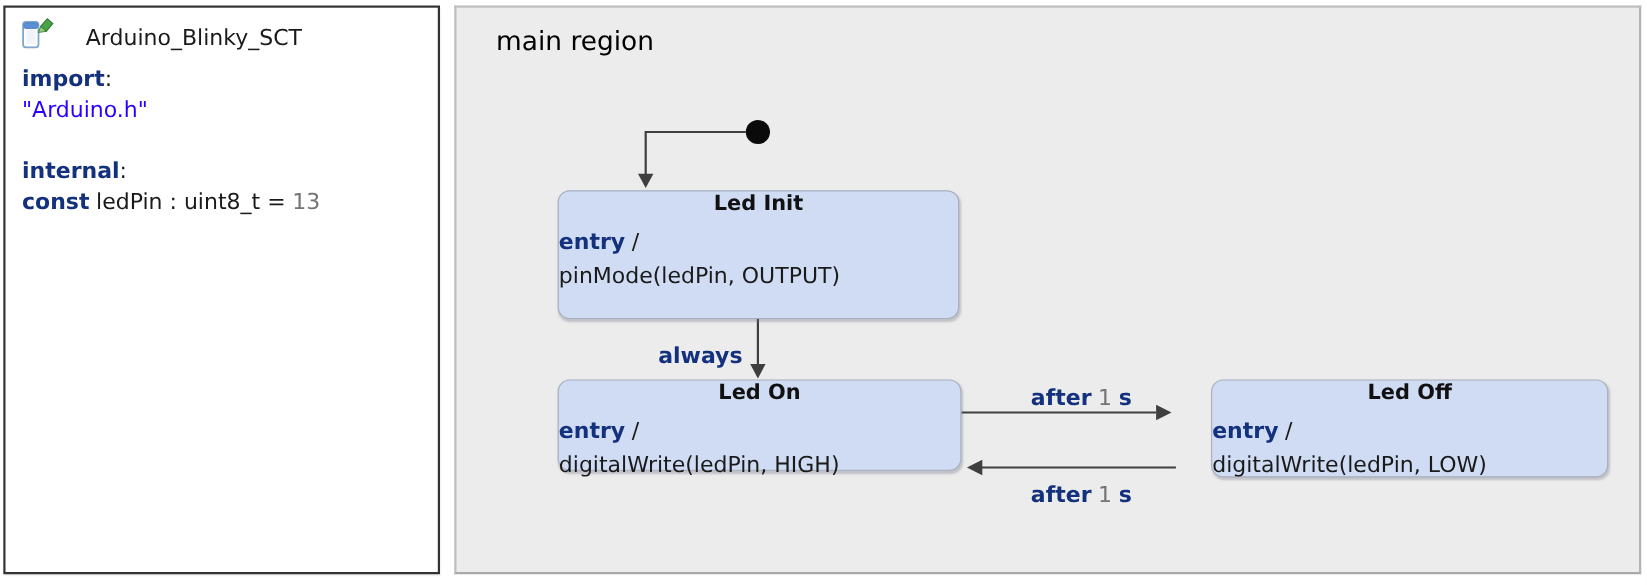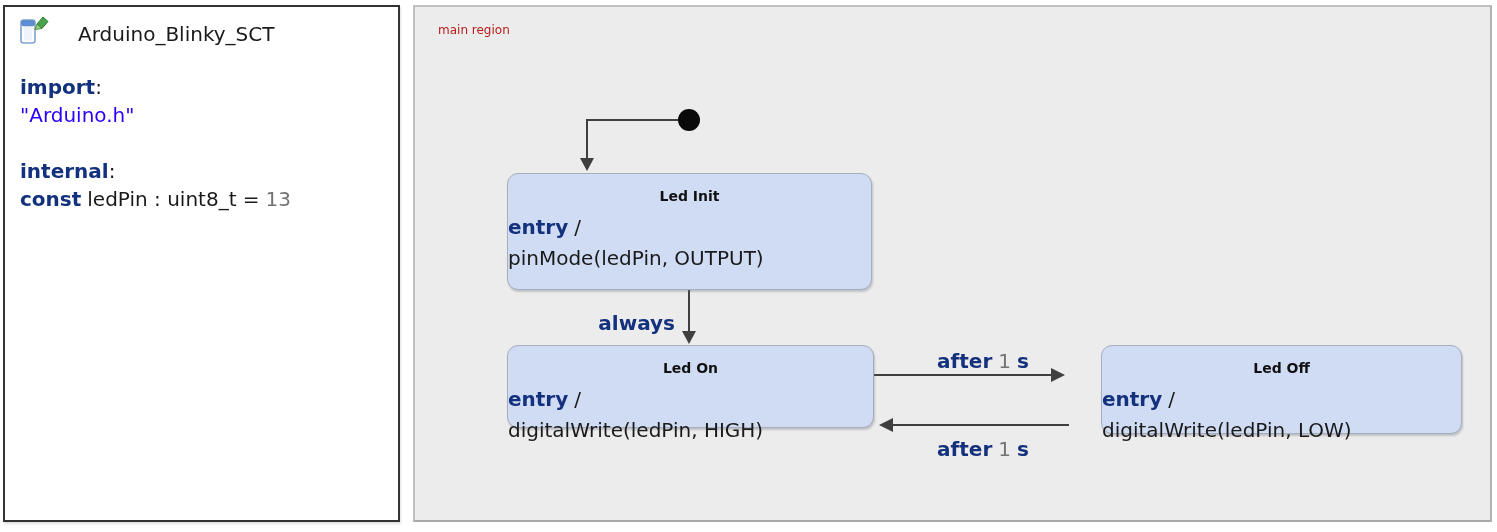--- a/index.html
+++ b/index.html
@@ -30,64 +30,62 @@
     color: #1a1a1a;
     white-space: nowrap;
   }
   .def-icon { position: absolute; left: 13px; top: 6px; }
   .def-body {
     position: absolute;
     left: 15px; top: 50px;
     font-size: 20px;
     line-height: 28px;
     white-space: nowrap;
-    margin-top: 16px;
   }
   .kw   { color: #14317E; font-weight: bold; }
   .str  { color: #2A00FF; }
   .num  { color: #737373; }
   .sp-l { margin-left: 6px; }
   .blank-line { height: 28px; }
 
   
   .region-panel {
     position: absolute;
     left: 413px; top: 5px;
     width: 1079px; height: 517px;
     box-sizing: border-box;
     background: #ececec;
     border: 2px solid #bfbfbf;
     border-bottom-color: #a9a9a9;
     border-right-color: #b3b3b3;
   }
   .region-label {
     position: absolute;
-    left: 23px; top: 16px;
-    font-size: 12px;
-    color: #b91c1c;
+    left: 36px; top: 16px;
+    font-size: 24px;
+    color: #000000;
     white-space: nowrap;
   }
 
   .edges-svg { position: absolute; left: 0; top: 0; }
 
   .state {
     position: absolute;
     box-sizing: border-box;
     background: #cfdcf3;
     border: 1px solid #a7aebe;
     border-radius: 11px;
     box-shadow: 1px 2px 2px rgba(110,115,130,0.35);
   }
   .state-led-init { left: 92px;  top: 166px; width: 365px; height: 117px; }
   .state-led-on   { left: 92px;  top: 338px; width: 367px; height: 83px; }
   .state-led-off  { left: 686px; top: 338px; width: 361px; height: 89px; }
   .state-title {
     text-align: center;
-    margin-top: 14px;
-    font-size: 14px;
+    font-size: 19px;
     font-weight: bold;
     color: #111111;
   }
   .state-body {
     margin-top: 8px;
     font-size: 20px;
     line-height: 31px;
     white-space: nowrap;
   }
 

